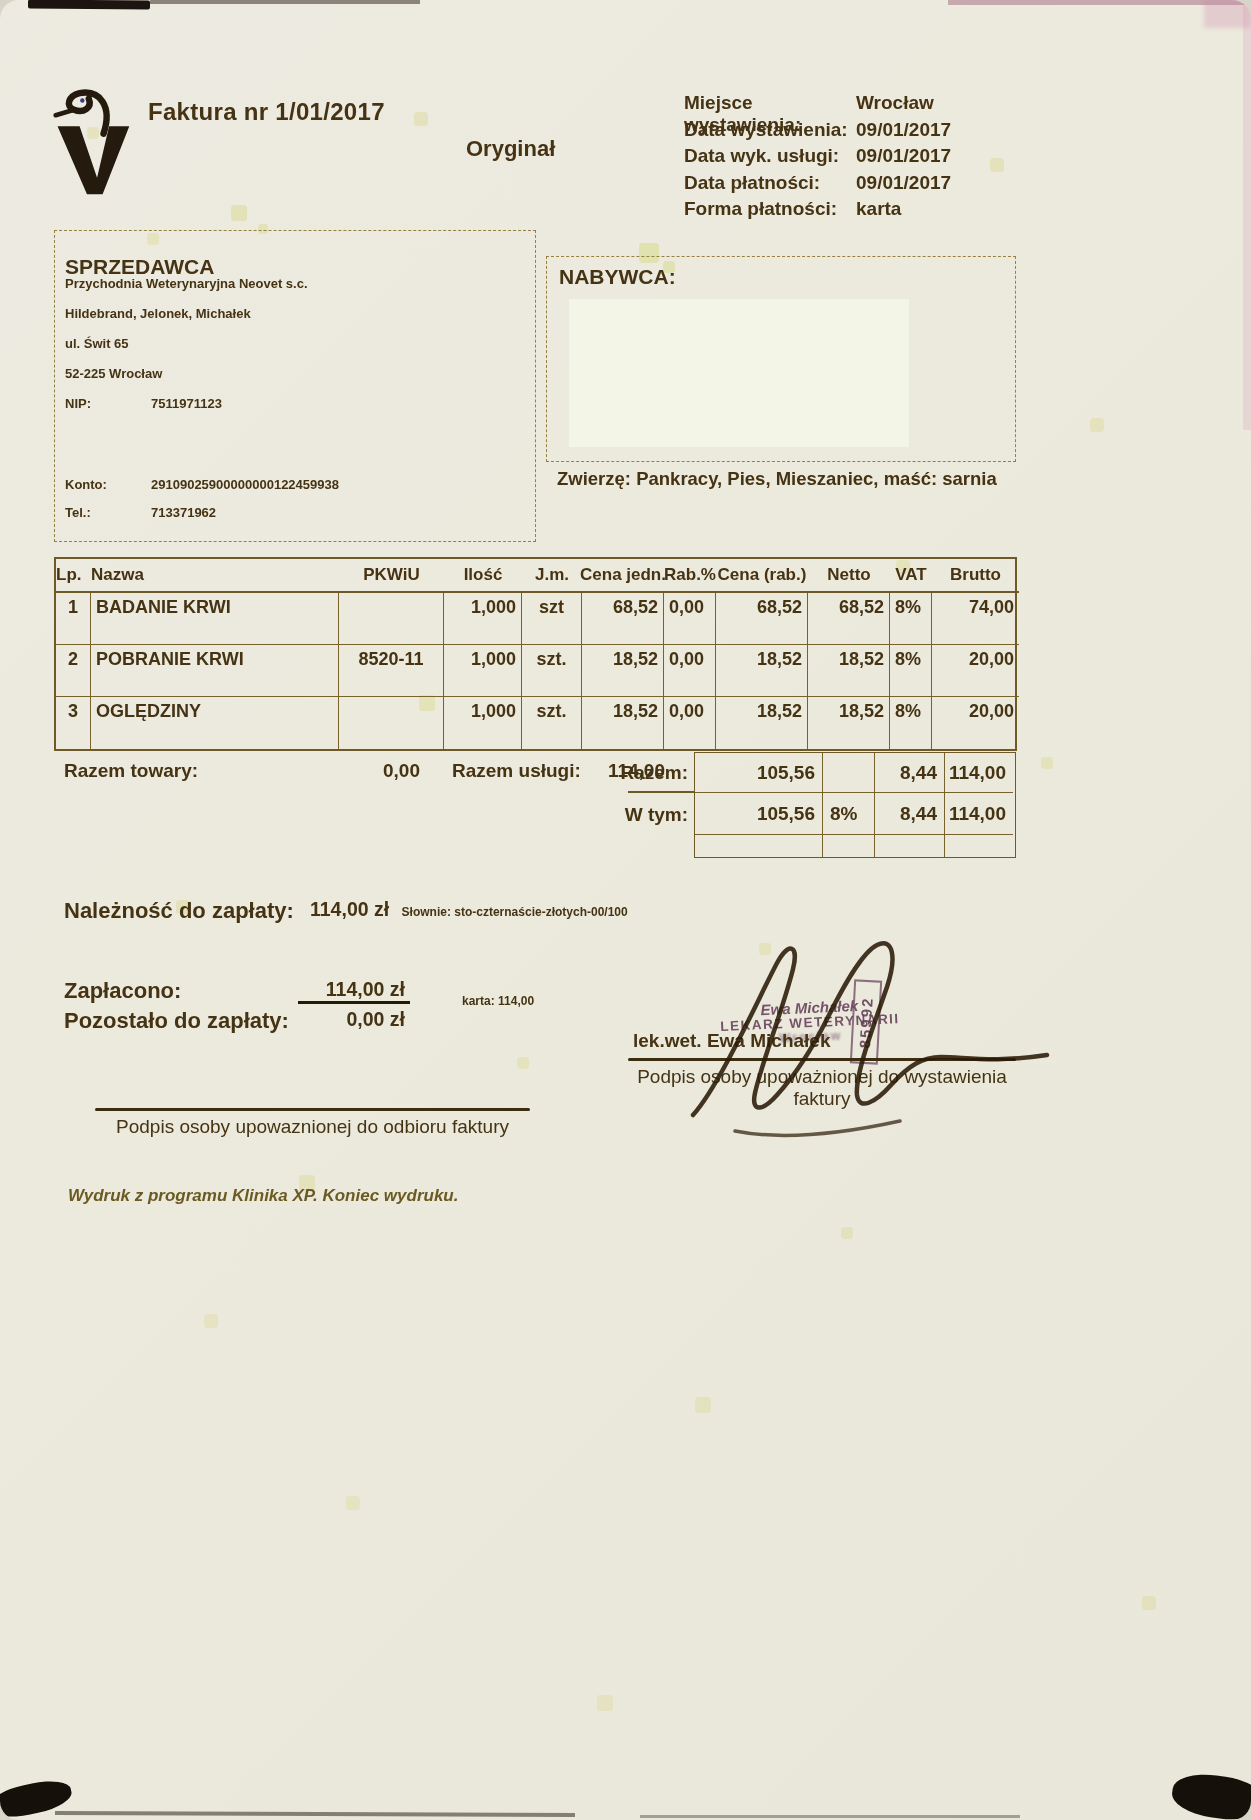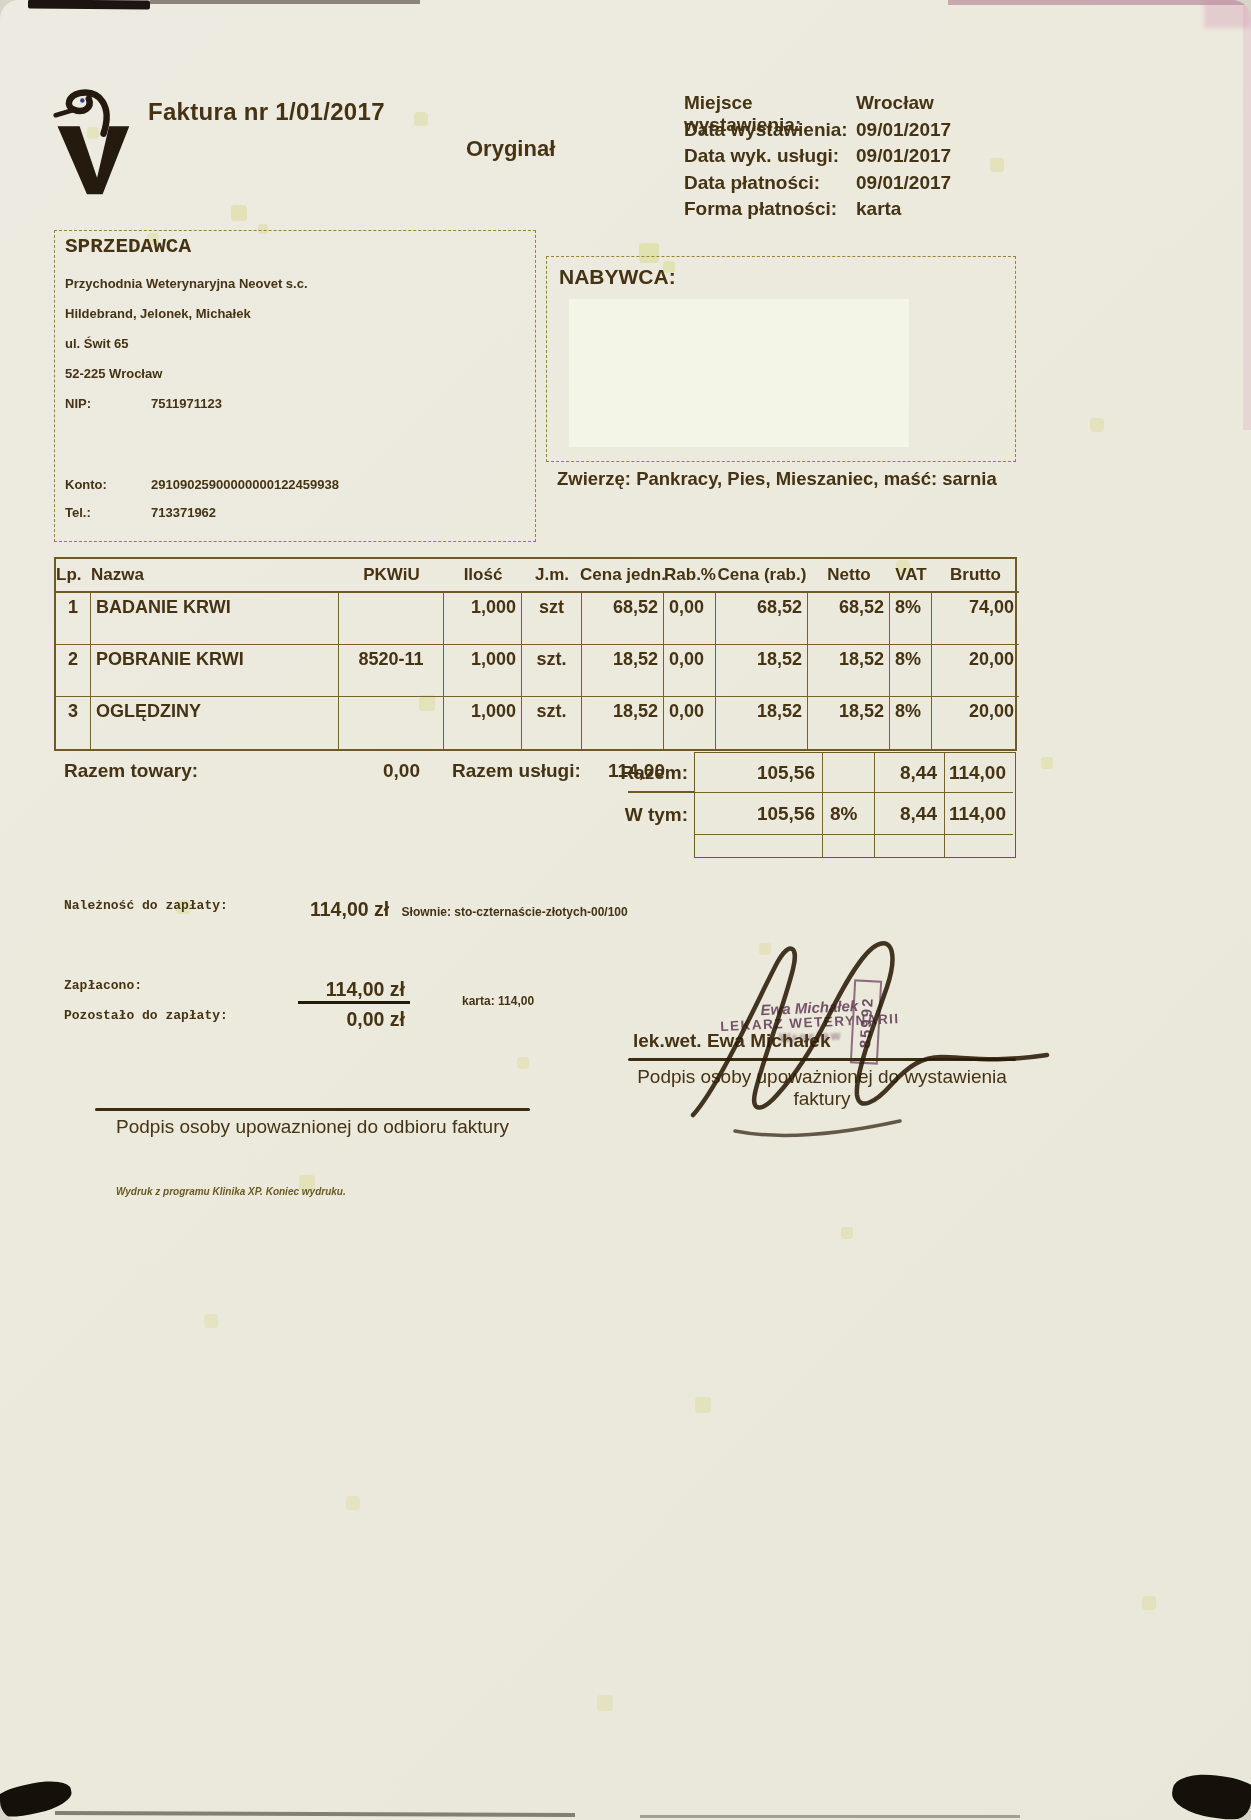--- a/index.html
+++ b/index.html
@@ -41,36 +41,36 @@
   .tot-label{font-size:19px;font-weight:600;white-space:nowrap;}
   .tot-box{border:1.8px solid #6d5a26;box-sizing:border-box;display:grid;
     grid-template-columns:128px 52px 70px 68px;grid-template-rows:40px 42px 22px;
     font-size:19px;font-weight:600;}
   .tot-cell{border-right:1.4px solid #76622a;border-bottom:1.6px solid #76622a;box-sizing:border-box;
     display:flex;align-items:center;justify-content:flex-end;padding:0 7px;white-space:nowrap;}
   .tot-cell.cl{justify-content:flex-start;}
   .tot-cell.noR{border-right:none;}
   .tot-cell.noB{border-bottom:none;}
   
-  .pay-label{font-size:13px;font-weight:700;white-space:nowrap;font-family:Liberation Mono, monospace;}
+  .pay-label{font-size:22px;font-weight:700;white-space:nowrap;}
   .pay-val{font-size:19.5px;font-weight:700;white-space:nowrap;}
   .pay-extra{font-size:12px;font-weight:600;white-space:nowrap;}
   .payline{background:#241a08;height:3px;}
   
   .sigline{background:#3c2c10;height:2.5px;border-radius:2px;}
   .sigcap{font-size:19px;font-weight:400;text-align:center;}
   .issuer-name{font-size:19px;font-weight:700;white-space:nowrap;}
   .stamp{transform:rotate(-2.5deg);color:rgba(99,62,88,.88);line-height:15px;}
   .stamp .s1{font-size:15px;font-style:italic;font-weight:700;}
   .stamp .s2{font-size:13.5px;font-weight:700;letter-spacing:1.5px;}
   .stamp .s3{font-size:12px;font-weight:600;filter:blur(1px);opacity:.65;letter-spacing:2px;}
   .stamp-num{border:2px solid rgba(110,70,95,.75);display:flex;align-items:center;justify-content:center;transform:rotate(3deg);}
   .stamp-num span{transform:rotate(-90deg);font-size:15px;font-weight:700;letter-spacing:2px;color:rgba(99,62,88,.9);white-space:nowrap;}
   
-  .footnote{font-size:10px;font-style:italic;font-weight:700;color:#6b5a22;margin-left:48px;}
+  .footnote{font-size:17px;font-style:italic;font-weight:700;color:#6b5a22;}
   
   .art{position:absolute;pointer-events:none;}
   .speckles{position:absolute;left:0;top:0;width:2px;height:2px;border-radius:50%;
     box-shadow:
       238px 212px 0 7px rgba(206,206,88,.30), 262px 228px 0 4px rgba(206,206,88,.28),
       648px 252px 0 9px rgba(198,208,80,.32), 668px 266px 0 5px rgba(198,208,80,.30),
       152px 238px 0 5px rgba(206,206,88,.25), 420px 118px 0 6px rgba(206,206,88,.26),
       902px 566px 0 6px rgba(206,206,88,.25), 426px 702px 0 7px rgba(206,206,88,.28),
       1046px 762px 0 5px rgba(206,206,88,.27), 182px 906px 0 6px rgba(206,206,88,.26),
       764px 948px 0 5px rgba(206,206,88,.24), 1096px 424px 0 6px rgba(206,206,88,.24),
@@ -124,21 +124,21 @@
         <span class="meta-label">Data płatności:</span>
         <span>09/01/2017</span>
       </div>
     <div class="meta-row">
         <span class="meta-label">Forma płatności:</span>
         <span>karta</span>
       </div>
   </div>
 
   <div class="abs party-box" style="left:54px;top:230px;width:482px;height:312px;">
-    <div class="abs party-head" style="left:10px;top:4px;font-family:Liberation Mono, monospace;">SPRZEDAWCA</div>
+    <div class="abs party-head" style="left:10px;top:24px;">SPRZEDAWCA</div>
     <div class="abs party-line" style="left:10px;top:45px;">Przychodnia Weterynaryjna Neovet s.c.</div>
     <div class="abs party-line" style="left:10px;top:75px;">Hildebrand, Jelonek, Michałek</div>
     <div class="abs party-line" style="left:10px;top:105px;">ul. Świt 65</div>
     <div class="abs party-line" style="left:10px;top:135px;">52-225 Wrocław</div>
     <div class="abs party-line kv" style="left:10px;top:165px;">
       <span class="k">NIP:</span>
       <span>7511971123</span>
     </div>
     <div class="abs party-line kv" style="left:10px;top:246px;">
       <span class="k">Konto:</span>

